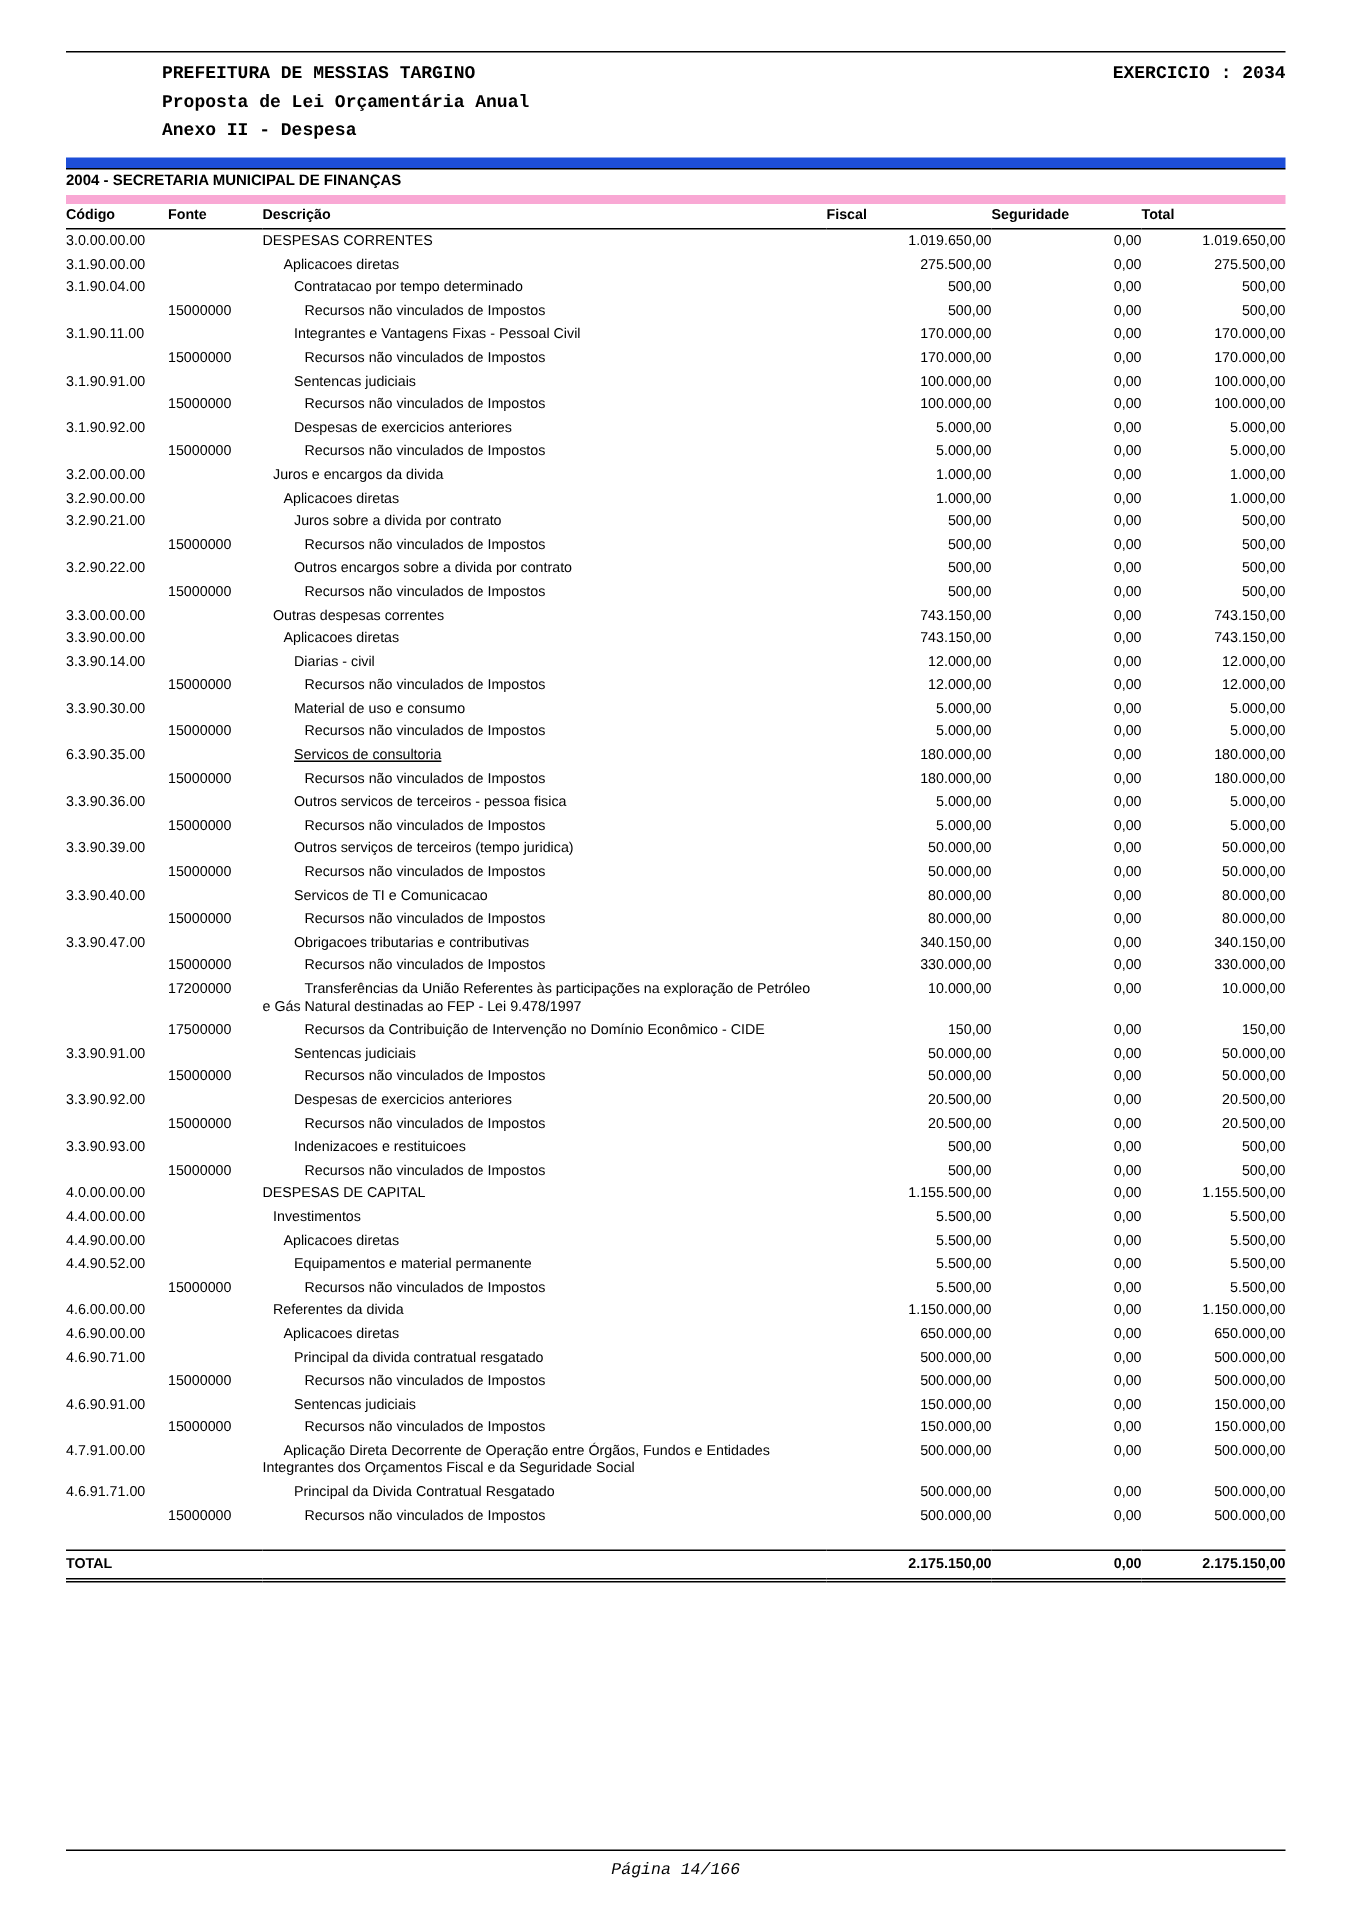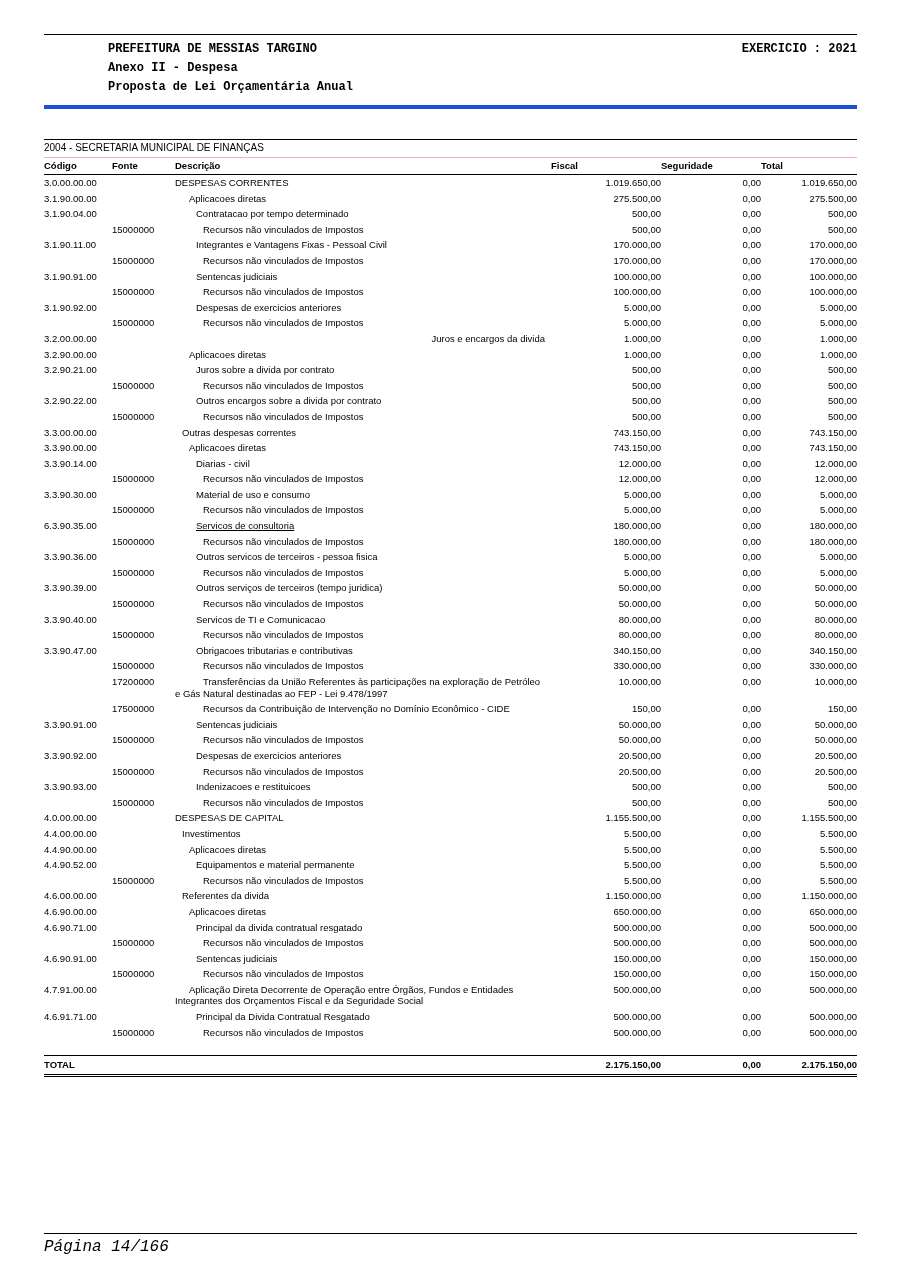--- a/index.html
+++ b/index.html
@@ -13,34 +13,33 @@
   .page {
     position:relative;
     width:900px; height:1272px;
     padding:34px 43px 0 44px;
     background:#fff;
     overflow:hidden;
   }
   
   .doc-header {
     border-top:1px solid #000;
-    border-bottom:4px solid #1d4ed8;
+    border-bottom:7px solid #1d4ed8;
     padding:5px 0 8px 64px;
     font-family:"Liberation Mono", "DejaVu Sans Mono", monospace;
     font-weight:bold;
     font-size:12px;
     line-height:19px;
   }
   .doc-header .row1 { display:flex; justify-content:space-between; }
   
   .section-head {
-    margin-top:30px;
     border-top:1px solid #000;
-    border-bottom:1px solid #f9a8d4;
-    font-weight:normal;
+    border-bottom:6px solid #f9a8d4;
+    font-weight:bold;
     font-size:10px;
     padding:2px 0 3px;
     line-height:12px;
   }
   
   table.budget {
     width:100%;
     border-collapse:collapse;
     table-layout:fixed;
     font-size:9.5px;
@@ -79,39 +78,39 @@
   }
   tfoot td.num { text-align:right; }
   
   .page-footer {
     position:absolute;
     left:44px; right:43px; bottom:18px;
   }
   .page-footer .rule { border-top:1px solid #000; }
   .page-footer .page-num {
     margin-top:7px;
-    text-align:left;
+    text-align:center;
     font-family:"Liberation Mono", "DejaVu Sans Mono", monospace;
     font-style:italic;
-    font-size:16px;
+    font-size:11px;
     line-height:13px;
   }
 </style>
 </head>
 <body>
 
 <div class="page">
 
   <div class="doc-header">
     <div class="row1">
       <span>PREFEITURA DE MESSIAS TARGINO</span>
-      <span>EXERCICIO : 2021</span>
+      <span>EXERCICIO : 2034</span>
     </div>
+    <div>Proposta de Lei Orçamentária Anual</div>
     <div>Anexo II - Despesa</div>
-    <div>Proposta de Lei Orçamentária Anual</div>
   </div>
 
   <div class="section-head">2004 - SECRETARIA MUNICIPAL DE FINANÇAS</div>
 
   <table class="budget">
     <colgroup>
       <col class="c-codigo">
       <col class="c-fonte">
       <col class="c-desc">
       <col class="c-fiscal">
@@ -205,21 +204,21 @@
           <td class="cell-codigo"></td>
           <td class="cell-fonte">15000000</td>
           <td class="cell-desc" style="text-indent: 28px;">Recursos não vinculados de Impostos</td>
           <td class="cell-num">5.000,00</td>
           <td class="cell-num">0,00</td>
           <td class="cell-num">5.000,00</td>
         </tr>
         <tr>
           <td class="cell-codigo">3.2.00.00.00</td>
           <td class="cell-fonte"></td>
-          <td class="cell-desc" style="text-indent: 7px; text-align: right;">Juros e encargos da divida</td>
+          <td class="cell-desc" style="text-indent: 7px;">Juros e encargos da divida</td>
           <td class="cell-num">1.000,00</td>
           <td class="cell-num">0,00</td>
           <td class="cell-num">1.000,00</td>
         </tr>
         <tr>
           <td class="cell-codigo">3.2.90.00.00</td>
           <td class="cell-fonte"></td>
           <td class="cell-desc" style="text-indent: 14px;">Aplicacoes diretas</td>
           <td class="cell-num">1.000,00</td>
           <td class="cell-num">0,00</td>

